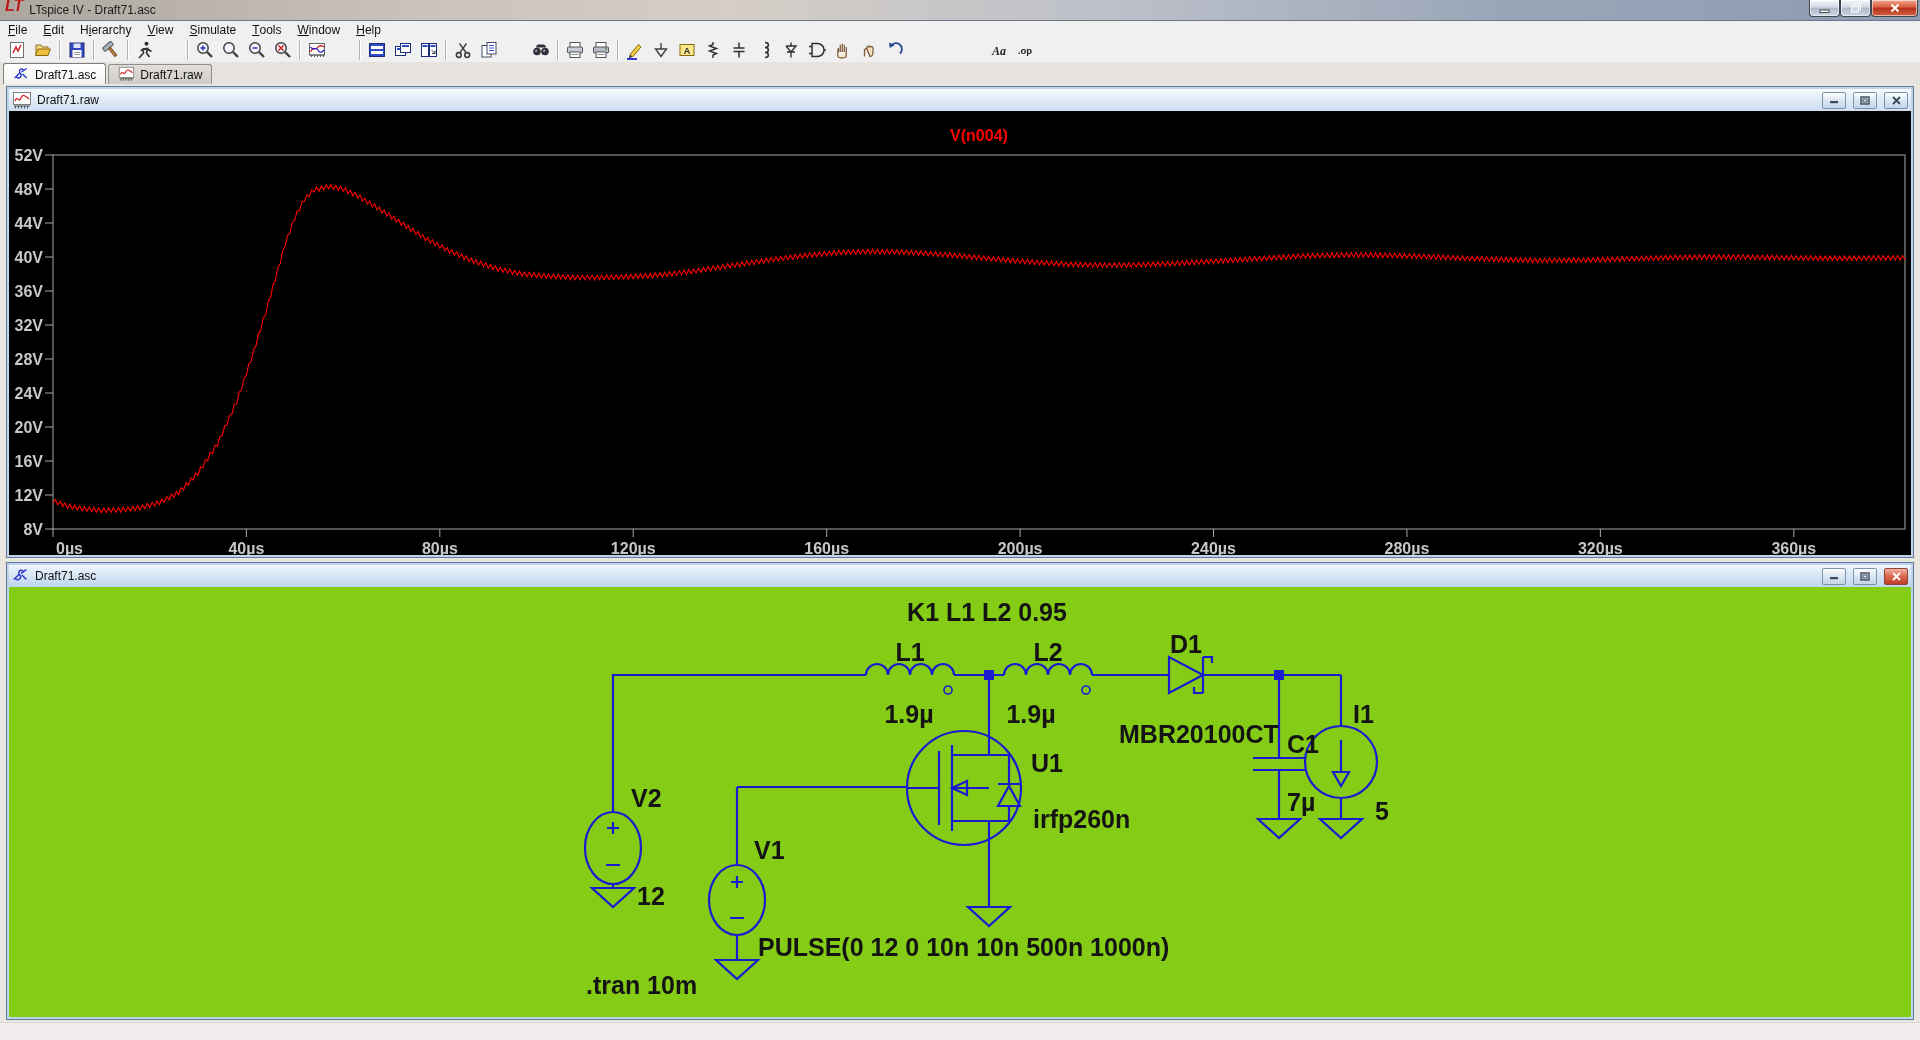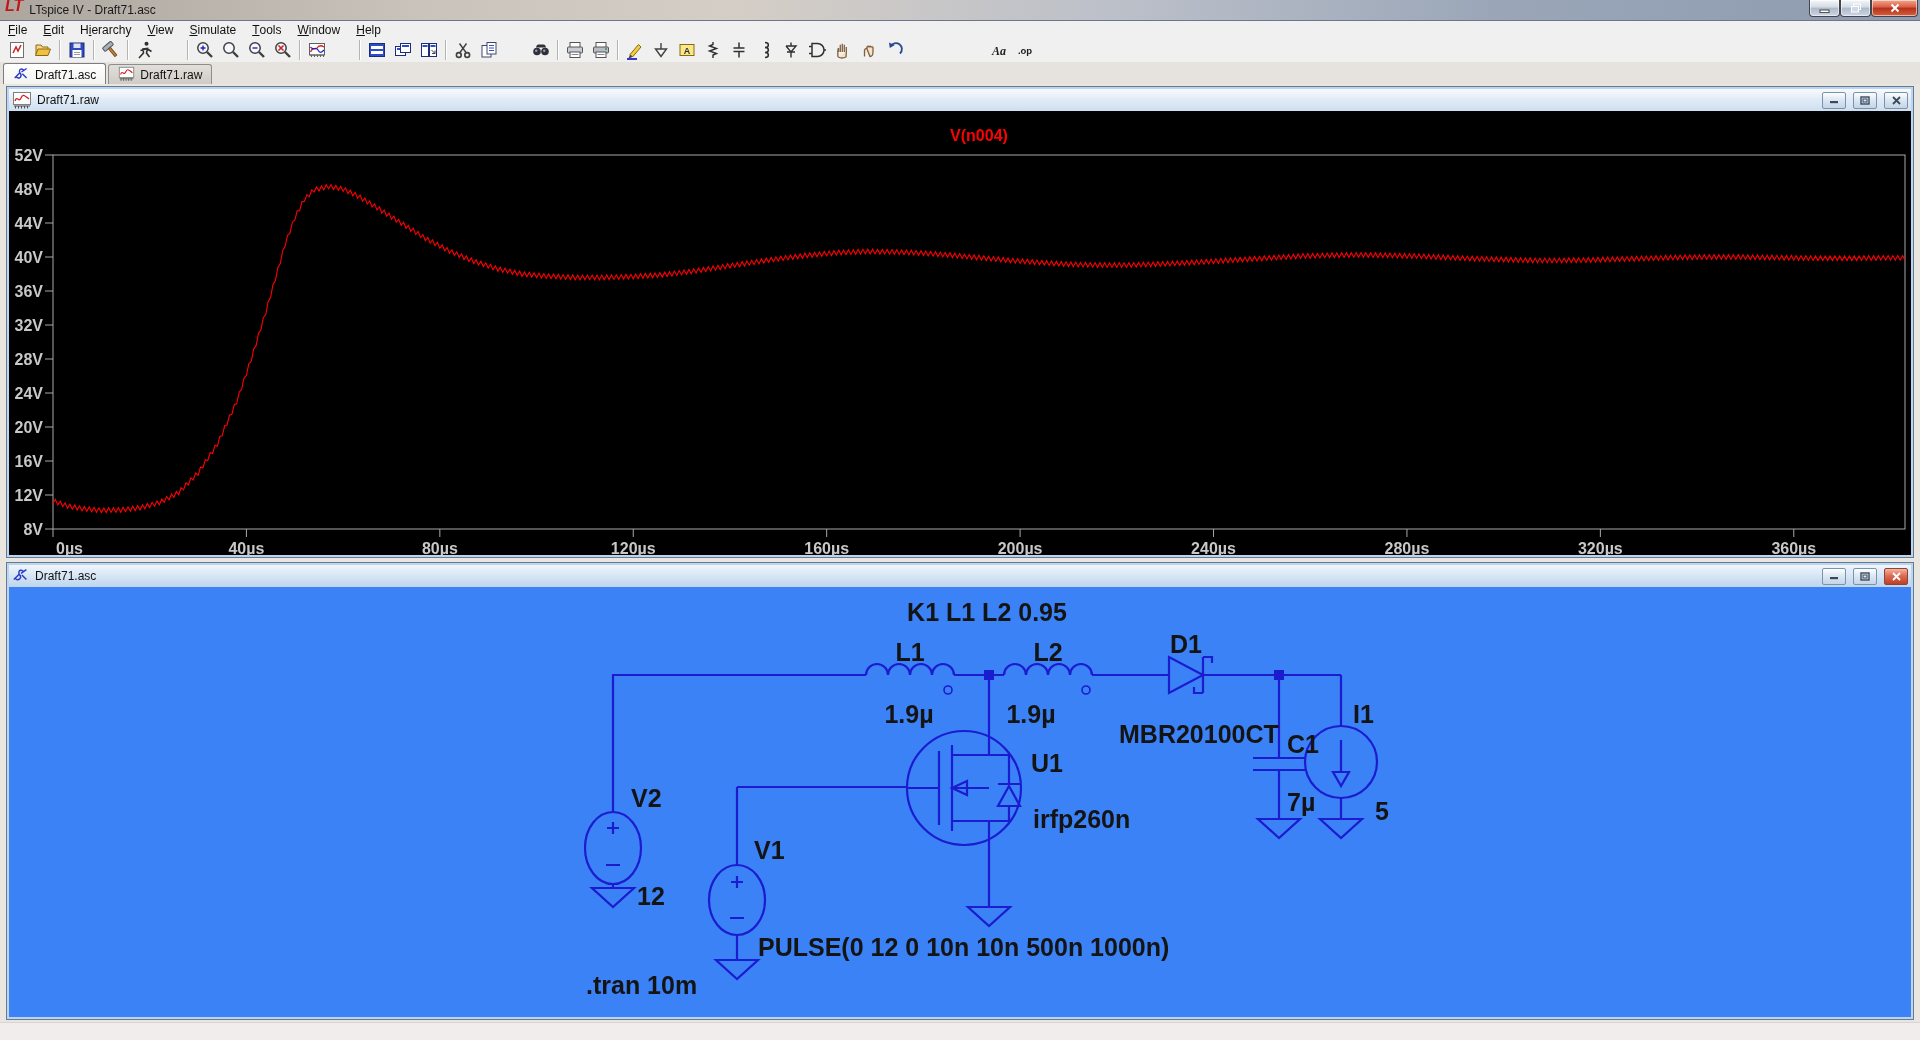--- a/index.html
+++ b/index.html
@@ -47,21 +47,21 @@
   .child-title.active{background:linear-gradient(#f0f6fc,#d8e7f6 45%,#bdd5ec);}
   .child-title .ct-label{flex:0 0 auto;}
   .child-title .spacer{flex:1;}
   .cbtn{width:22px;height:15px;border:1px solid #7a92ac;border-radius:2px;margin-left:2px;
     background:linear-gradient(#fdfeff,#dde8f2 45%,#c3d5e8);display:flex;align-items:center;justify-content:center;}
   .cbtn.close-active{background:linear-gradient(#f5b3a2,#dd6c52 45%,#bf3e28);border-color:#8c4434;}
 
   #wave-window{left:6px;top:2px;width:1908px;height:472px;}
   #wave-plot{position:relative;width:1902px;height:444px;background:#000;}
   #schem-window{left:6px;top:478px;width:1908px;height:458px;}
-  #schem-canvas{position:relative;width:1902px;height:430px;background:#3b82f6;}
+  #schem-canvas{position:relative;width:1902px;height:430px;background:#84cc16;}
 
   .axlbl{font-family:"Liberation Sans",sans-serif;font-weight:bold;font-size:16px;}
   .trlbl{font-family:"Liberation Sans",sans-serif;font-weight:bold;font-size:16px;}
 
   
   .stext{font-family:"Liberation Sans",sans-serif;font-weight:bold;font-size:25px;fill:#141414;}
 
   
   .statusbar{position:absolute;left:0;top:1022px;width:1920px;height:18px;background:#f0edec;border-top:1px solid #d8d5d2;}
 </style>

